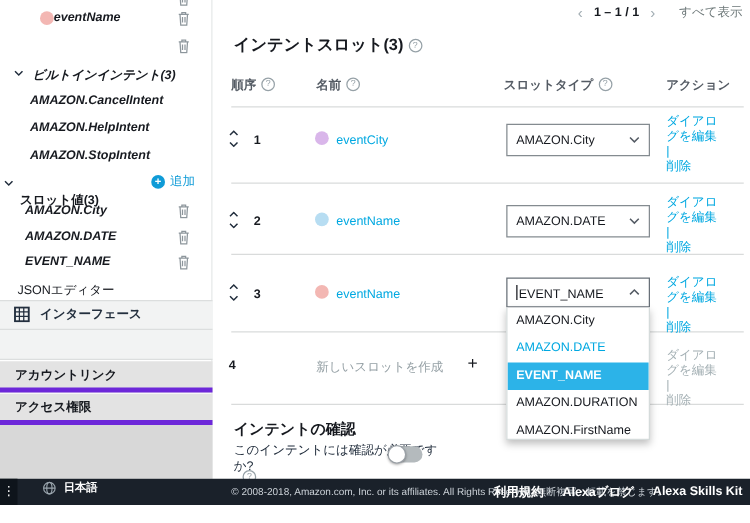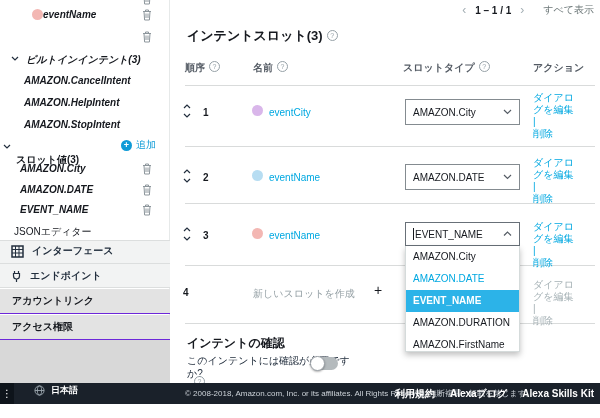--- a/index.html
+++ b/index.html
@@ -14,21 +14,21 @@
   .b{font-weight:700;margin-top:12px;}
   .dot{position:absolute;width:11px;height:11px;border-radius:50%;}
   .trash{position:absolute;right:17px;cursor:pointer;line-height:0;}
   .chev{position:absolute;line-height:0;}
   .addbtn{position:absolute;top:138px;left:121px;display:flex;align-items:center;gap:4px;cursor:pointer;}
   .addcircle{width:11px;height:11px;border-radius:50%;background:#0f9bd7;color:#fff;font-size:9px;
              line-height:11px;text-align:center;font-weight:700;}
   .addlbl{font-size:10px;color:#0f9bd7;}
   .sect{position:absolute;left:0;width:170px;box-sizing:border-box;}
   .sect-light{background:#f2f3f3;border-top:1px solid #dcdede;border-bottom:1px solid #dcdede;}
-  .band{background:#e3e3e3;border-bottom:1px solid #6d28d9;font-weight:700;font-size:10px;
+  .band{background:#e3e3e3;border-bottom:4px solid #6d28d9;font-weight:700;font-size:10px;
         display:flex;align-items:center;padding-left:12px;cursor:pointer;}
   .sidefill{position:absolute;left:0;top:340px;width:170px;height:43px;background:#d8d8d8;}
   .menuline{position:absolute;left:0;width:170px;height:1px;background:#dcdede;}
   .mi{position:absolute;display:flex;align-items:center;gap:8px;font-size:10px;font-weight:700;
       color:#232f3e;left:11px;cursor:pointer;}
 
   
   .pag{position:absolute;top:3px;right:6px;display:flex;align-items:center;gap:9px;font-size:10px;}
   .pgarrow{color:#a2adb3;font-size:12px;cursor:pointer;line-height:10px;}
   .pgrange{font-weight:700;color:#16191f;}
@@ -163,28 +163,20 @@
     <div class="menuline" style="top:263px"></div>
     <div class="mi" style="top:244px">
       <span>
         <svg width="13" height="13" viewBox="0 0 13 13">
             <rect x="1" y="1" width="11" height="11" fill="none" stroke="#232f3e" stroke-width="1.5"></rect>
             <path d="M1 4.5h11M1 8h11M4.5 1v11M8 1v11" stroke="#232f3e" stroke-width="1"></path>
           </svg>
       </span>
       <span>インターフェース</span>
     </div>
-    <div class="mi" style="top:269px">
-      <span>
-        <svg width="11" height="13" viewBox="0 0 11 13">
-            <path d="M3.5 1v2.5M7.5 1v2.5M2.5 3.5h6v2.5a3 3 0 0 1-6 0zM5.5 9v3" fill="none" stroke="#232f3e" stroke-width="1.2"></path>
-          </svg>
-      </span>
-      <span>エンドポイント</span>
-    </div>
 
     <div class="sect band" style="top:289px;height:25px">
       <span>アカウントリンク</span>
     </div>
     <div class="sect band" style="top:315px;height:25px">
       <span>アクセス権限</span>
     </div>
     <div class="sidefill"></div>
   </div>
 

